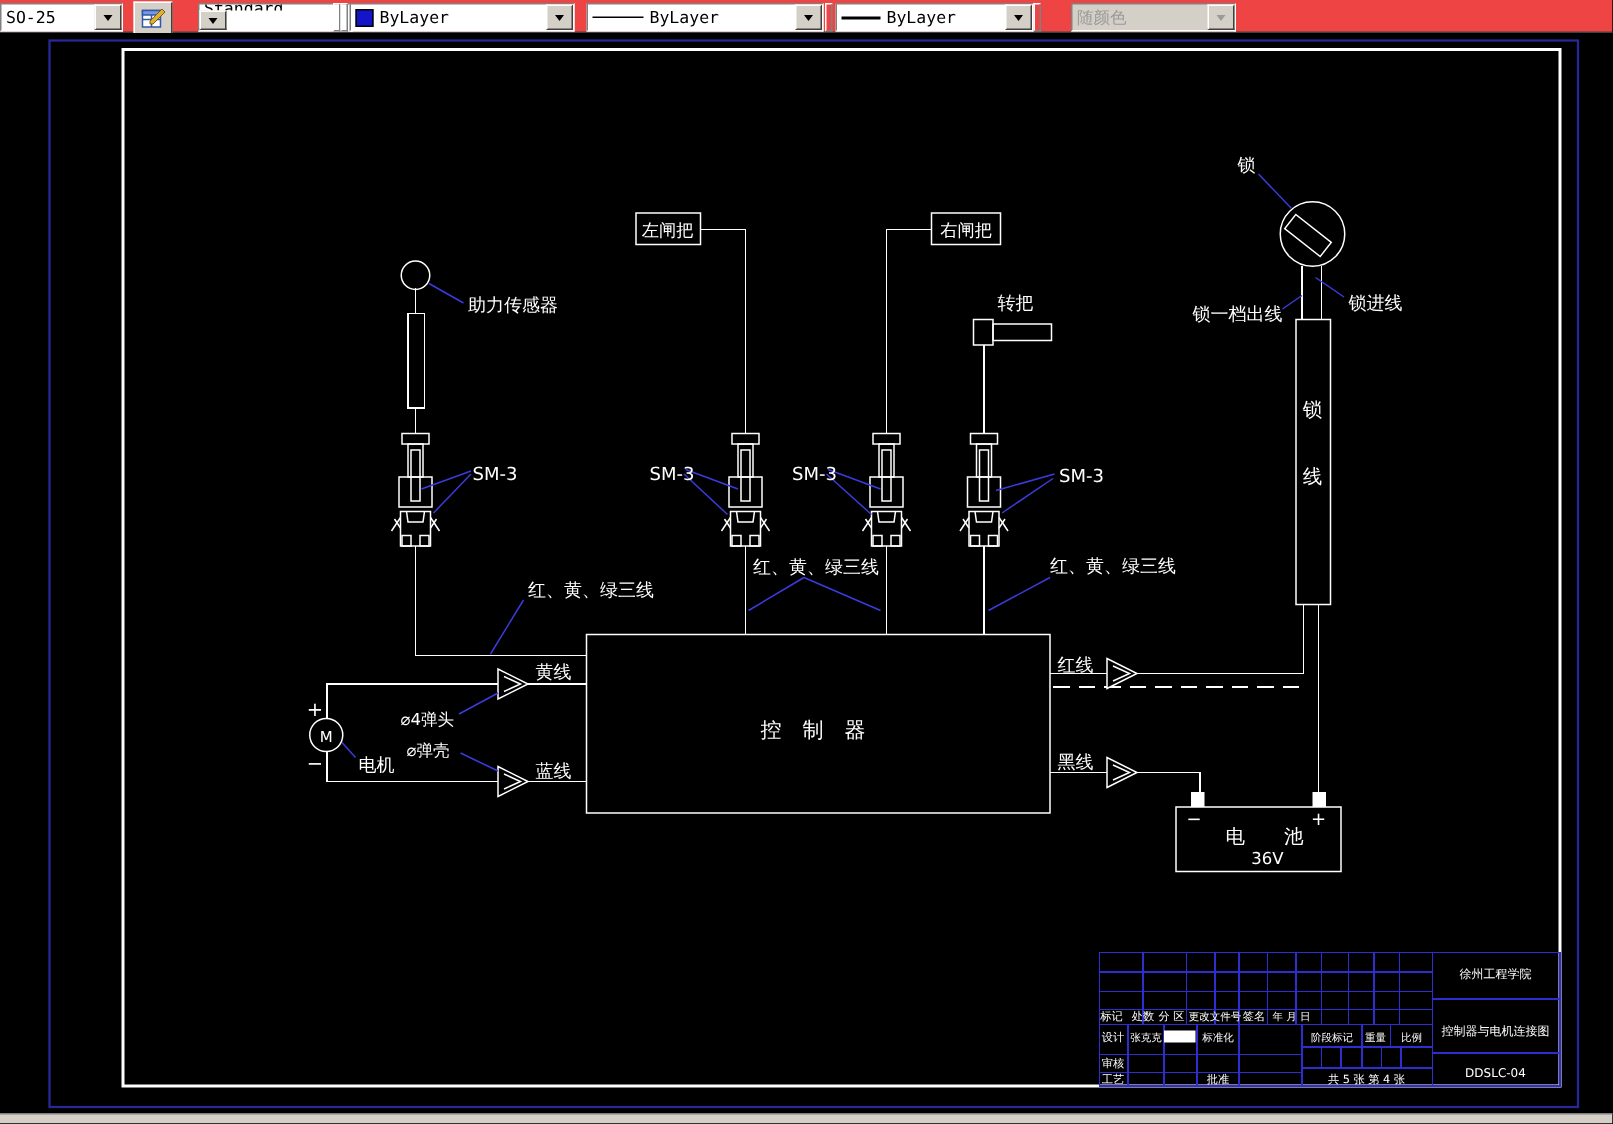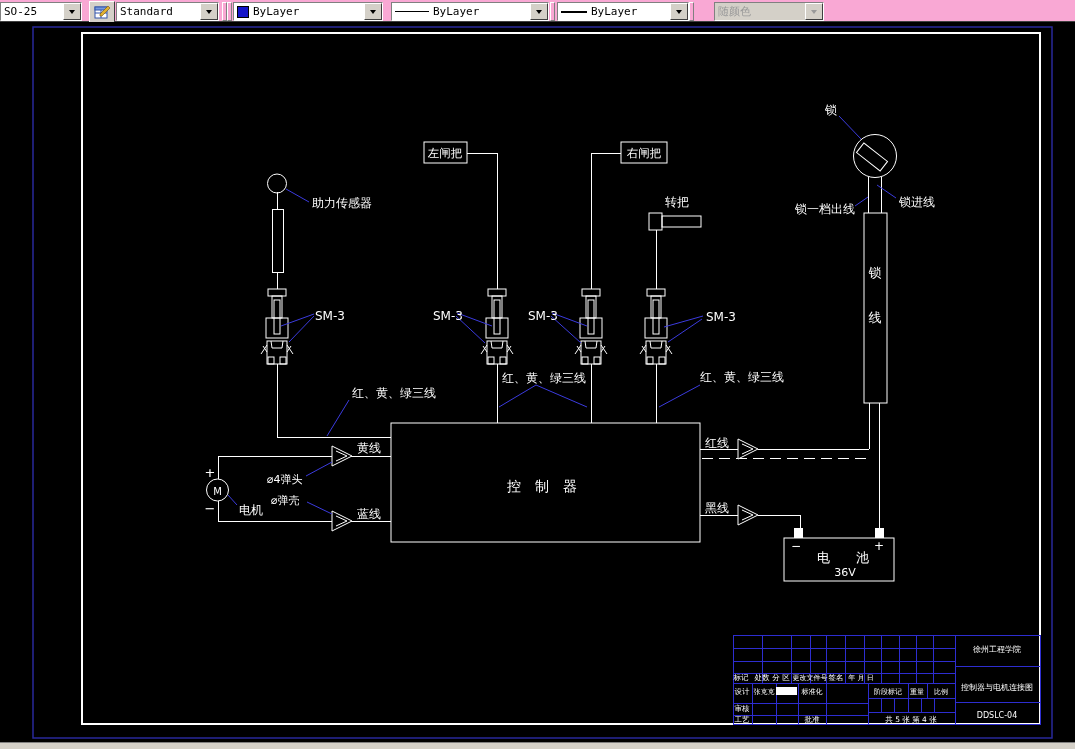--- a/index.html
+++ b/index.html
@@ -1,20 +1,20 @@
 <!DOCTYPE html>
 <html><head>
 <meta charset="utf-8">
 <style>
   html,body{margin:0;padding:0;background:#000;}
   #app{position:relative;width:1075px;height:749px;overflow:hidden;
        font-family:"DejaVu Sans",sans-serif;}
   
   .toolbar{position:absolute;top:0;left:0;width:1075px;height:22px;
-    background:#f9a8d4;border-bottom:1px solid #404040;box-sizing:border-box;
+    background:#ef4444;border-bottom:1px solid #404040;box-sizing:border-box;
     font-family:"DejaVu Sans Mono",monospace;padding-left:30px;}
   .combo{position:absolute;top:2px;height:17px;background:#fff;
     border:1px solid;border-color:#808080 #fff #fff #808080;display:flex;align-items:stretch;box-sizing:content-box;}
   .combo .field{flex:1;font-size:11px;line-height:17px;padding:0 3px;color:#000;
     white-space:nowrap;overflow:hidden;display:flex;align-items:center;gap:4px;}
   .combo .arrowbtn{width:16px;background:#d4d0c8;border:1px solid;
     border-color:#fff #404040 #404040 #fff;display:flex;align-items:center;justify-content:center;}
   .tri{width:0;height:0;border:3px solid transparent;border-top:4px solid #000;margin-top:4px;}
   .combo.disabled{background:#d4d0c8;}
   .combo.disabled .field{color:#9a9a9a;}
@@ -50,21 +50,21 @@
     <div class="tbbtn" style="left:89px;">
       <svg width="16" height="16">
         <rect x="1" y="3" width="12" height="11" fill="#fff" stroke="#3355aa"></rect>
         <rect x="1" y="3" width="12" height="3" fill="#7799dd" stroke="#3355aa"></rect>
         <line x1="1" y1="9" x2="13" y2="9" stroke="#3355aa"></line>
         <line x1="7" y1="6" x2="7" y2="14" stroke="#3355aa"></line>
         <polygon points="14,2 16,4 8,12 6,12 6,10" fill="#e0b030" stroke="#705010" stroke-width="0.6"></polygon>
       </svg>
     </div>
 
-    <div class="combo" style="left:116px;width:101px;">
+    <div class="combo" style="left:132px;width:101px;flex-direction:column;">
       <div class="field">Standard</div>
       <div class="arrowbtn">
           <div class="tri"></div>
         </div>
     </div>
 
     <div class="grip" style="left:222px;"></div>
     <div class="grip" style="left:227px;"></div>
 
     <div class="combo" style="left:233px;width:148px;">

